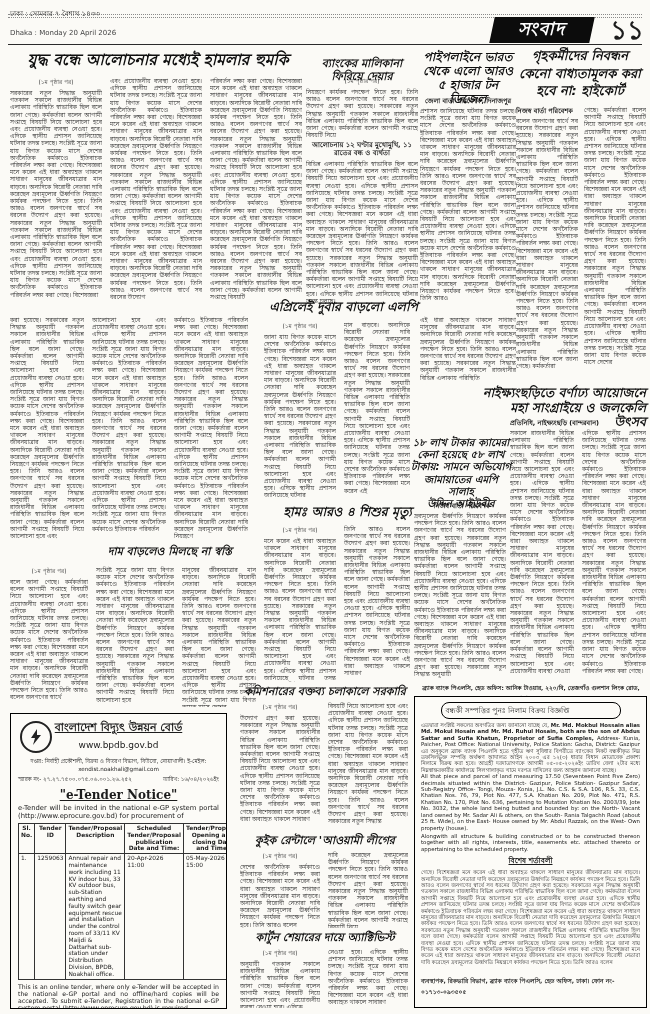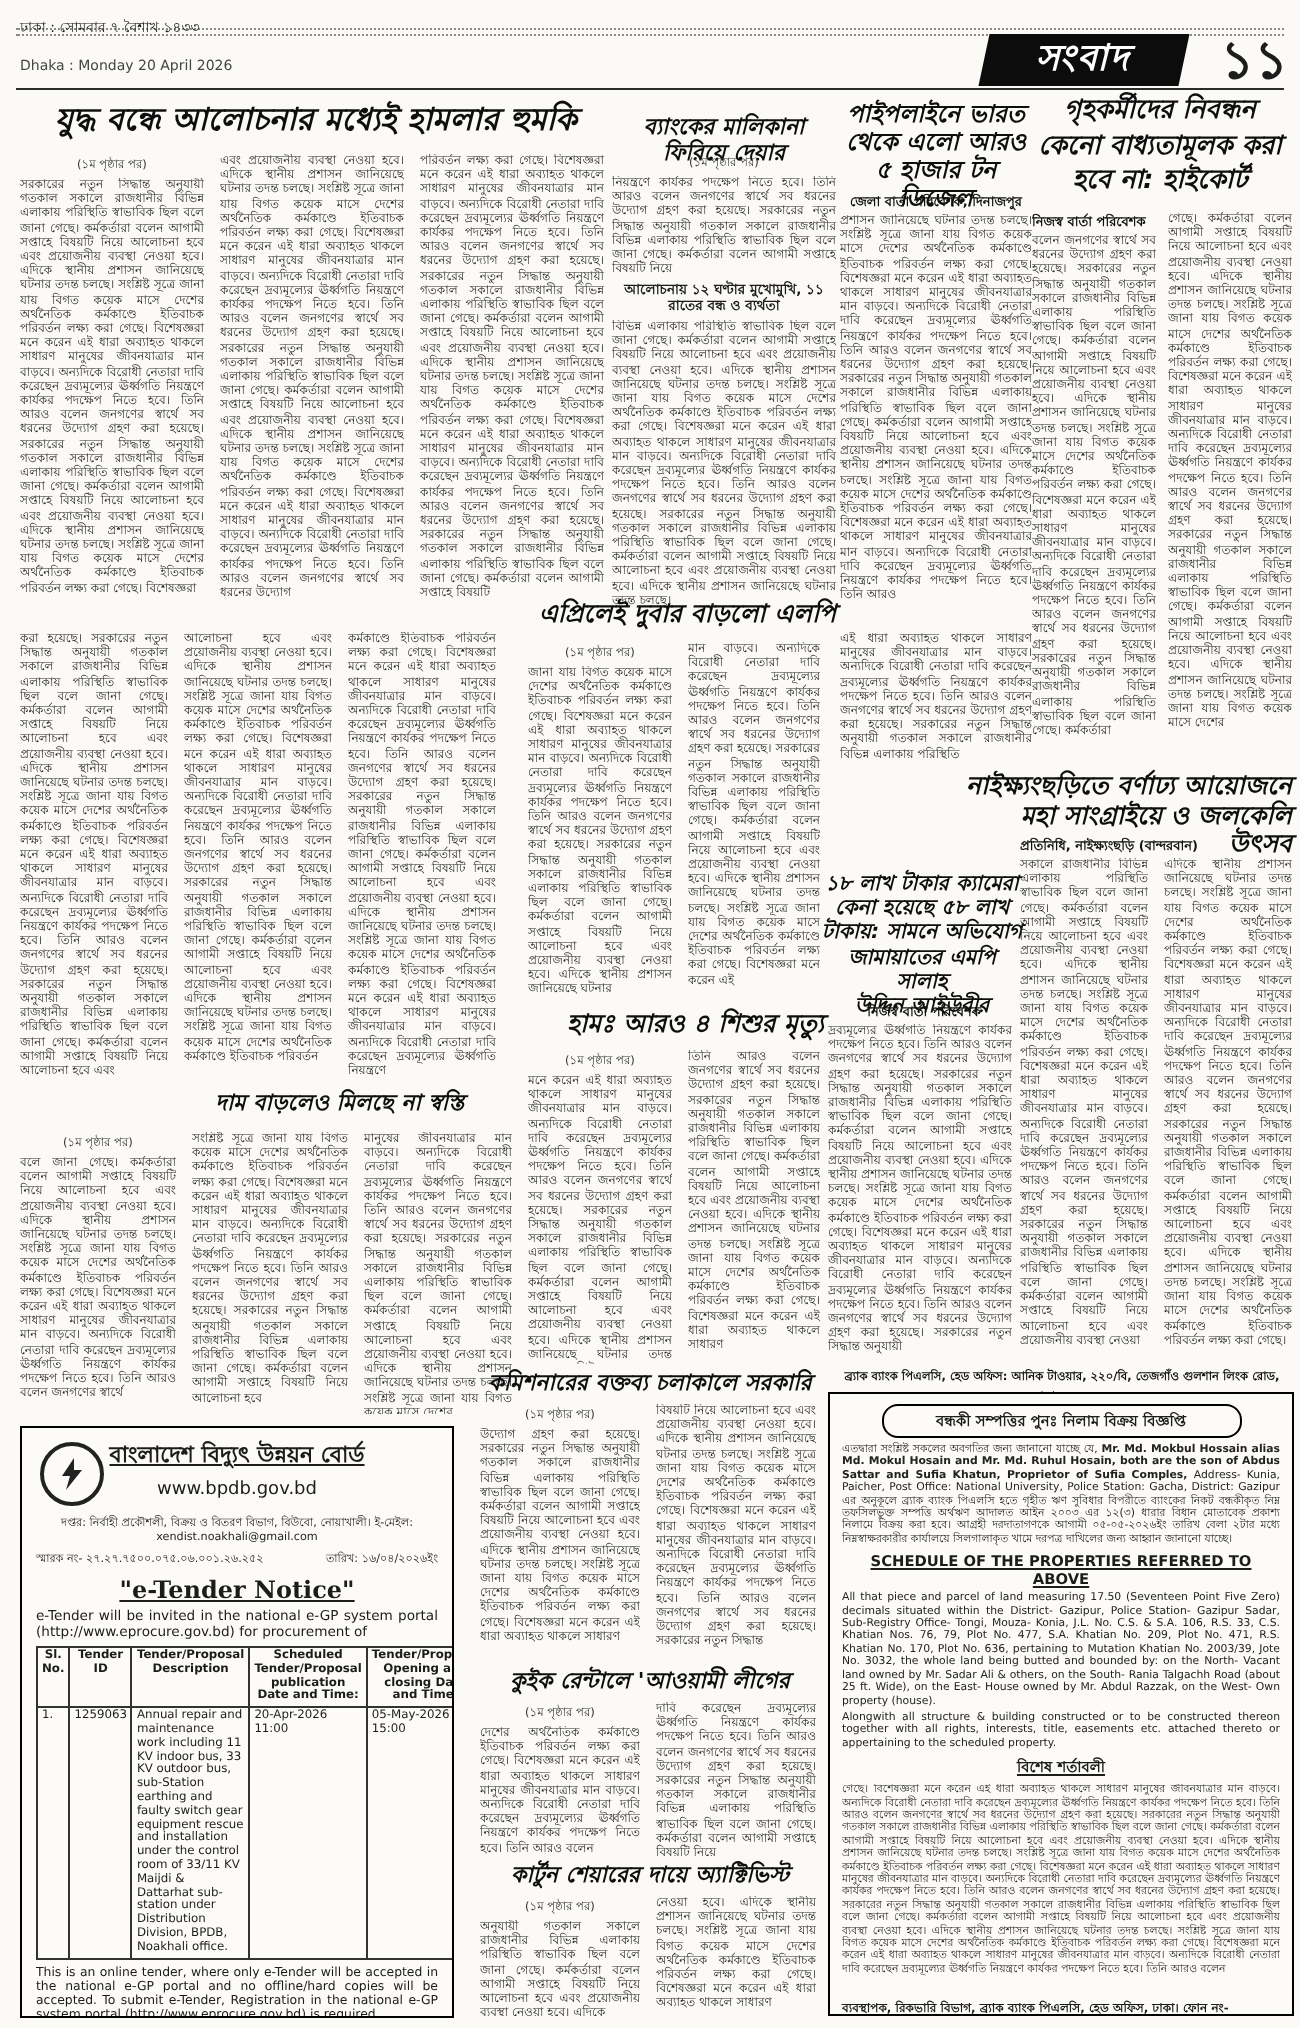--- a/index.html
+++ b/index.html
@@ -47,21 +47,21 @@
            text-decoration:underline;margin:4px 0 2px;}
   .t-intro{font-size:6.8px;line-height:8px;text-align:justify;}
   table.tt{width:100%;border-collapse:collapse;margin-top:3px;font-size:5.9px;line-height:6.8px;}
   table.tt th,table.tt td{border:0.8px solid #333;padding:1px 2px;vertical-align:top;text-align:left;}
   table.tt th{font-weight:bold;text-align:center;}
   .t-note{font-size:6.2px;line-height:7.2px;text-align:justify;margin-top:3px;}
   
   .a-above{font-size:5.8px;font-weight:bold;text-align:center;color:#111;}
   .auction-in{padding:4px 6px;}
   .a-pill{display:block;width:170px;margin:1px auto 3px;border:1.2px solid #000;border-radius:8px;
-          font-weight:bold;font-size:7.4px;text-align:center;padding:1.5px 4px;}
+          font-weight:normal;font-size:7.4px;padding:1.5px 4px;}
   .a-body{font-size:5.4px;line-height:6.4px;text-align:justify;color:#222;overflow-wrap:anywhere;}
   .a-title{font-weight:bold;font-size:7.4px;text-align:center;text-decoration:underline;margin:3px 0 2px;}
   .a-signoff{font-size:6px;font-weight:bold;margin-top:3px;}
   .b{font-weight:bold;}
 </style>
 </head>
 <body>
 
 <div id="page">
 
@@ -261,21 +261,20 @@
   </div>
 
   <div class="abs a-above" style="left:416px;top:683px;width:230px;">ব্র্যাক ব্যাংক পিএলসি, হেড অফিস: আনিক টাওয়ার, ২২০/বি, তেজগাঁও গুলশান লিংক রোড, ঢাকা-১২০৮</div>
 
   <div class="abs nbox" style="left:414px;top:696px;width:233px;height:312px;">
     <div class="auction-in">
       <span class="a-pill">বন্ধকী সম্পত্তির পুনঃ নিলাম বিক্রয় বিজ্ঞপ্তি</span>
       <div class="a-body">
         <span>এতদ্বারা সংশ্লিষ্ট সকলের অবগতির জন্য জানানো যাচ্ছে যে, </span><span class="b">Mr. Md. Mokbul Hossain alias Md. Mokul Hosain and Mr. Md. Ruhul Hosain, both are the son of Abdus Sattar and Sufia Khatun, Proprietor of Sufia Comples, </span><span>Address- Kunia, Paicher, Post Office: National University, Police Station: Gacha, District: Gazipur </span><span>এর অনুকূলে ব্র্যাক ব্যাংক পিএলসি হতে গৃহীত ঋণ সুবিধার বিপরীতে ব্যাংকের নিকট বন্ধকীকৃত নিম্ন তফসিলভুক্ত সম্পত্তি অর্থঋণ আদালত আইন ২০০৩ এর ১২(৩) ধারার বিধান মোতাবেক প্রকাশ্য নিলামে বিক্রয় করা হবে। আগ্রহী দরদাতাগণকে আগামী ০৫-০৫-২০২৬ইং তারিখ বেলা ২টার মধ্যে নিম্নস্বাক্ষরকারীর কার্যালয়ে সিলগালাকৃত খামে দরপত্র দাখিলের জন্য আহ্বান জানানো যাচ্ছে।</span>
       </div>
-      <div class="a-title">SCHEDULE OF THE PROPERTIES REFERRED TO ABOVE</div>
       <div class="a-body">All that piece and parcel of land measuring 17.50 (Seventeen Point Five Zero) decimals situated within the District- Gazipur, Police Station- Gazipur Sadar, Sub-Registry Office- Tongi, Mouza- Konia, J.L. No. C.S. &amp; S.A. 106, R.S. 33, C.S. Khatian Nos. 76, 79, Plot No. 477, S.A. Khatian No. 209, Plot No. 471, R.S. Khatian No. 170, Plot No. 636, pertaining to Mutation Khatian No. 2003/39, Jote No. 3032, the whole land being butted and bounded by: on the North- Vacant land owned by Mr. Sadar Ali &amp; others, on the South- Rania Talgachh Road (about 25 ft. Wide), on the East- House owned by Mr. Abdul Razzak, on the West- Own property (house).</div>
       <div class="a-body" style="margin-top:2px;">Alongwith all structure &amp; building constructed or to be constructed thereon together with all rights, interests, title, easements etc. attached thereto or appertaining to the scheduled property.</div>
       <div class="a-title">বিশেষ শর্তাবলী</div>
       <div class="greek g54 gfix" style="height:104px;">গেছে। বিশেষজ্ঞরা মনে করেন এই ধারা অব্যাহত থাকলে সাধারণ মানুষের জীবনযাত্রার মান বাড়বে। অন্যদিকে বিরোধী নেতারা দাবি করেছেন দ্রব্যমূল্যের ঊর্ধ্বগতি নিয়ন্ত্রণে কার্যকর পদক্ষেপ নিতে হবে। তিনি আরও বলেন জনগণের স্বার্থে সব ধরনের উদ্যোগ গ্রহণ করা হয়েছে। সরকারের নতুন সিদ্ধান্ত অনুযায়ী গতকাল সকালে রাজধানীর বিভিন্ন এলাকায় পরিস্থিতি স্বাভাবিক ছিল বলে জানা গেছে। কর্মকর্তারা বলেন আগামী সপ্তাহে বিষয়টি নিয়ে আলোচনা হবে এবং প্রয়োজনীয় ব্যবস্থা নেওয়া হবে। এদিকে স্থানীয় প্রশাসন জানিয়েছে ঘটনার তদন্ত চলছে। সংশ্লিষ্ট সূত্রে জানা যায় বিগত কয়েক মাসে দেশের অর্থনৈতিক কর্মকাণ্ডে ইতিবাচক পরিবর্তন লক্ষ্য করা গেছে। বিশেষজ্ঞরা মনে করেন এই ধারা অব্যাহত থাকলে সাধারণ মানুষের জীবনযাত্রার মান বাড়বে। অন্যদিকে বিরোধী নেতারা দাবি করেছেন দ্রব্যমূল্যের ঊর্ধ্বগতি নিয়ন্ত্রণে কার্যকর পদক্ষেপ নিতে হবে। তিনি আরও বলেন জনগণের স্বার্থে সব ধরনের উদ্যোগ গ্রহণ করা হয়েছে। সরকারের নতুন সিদ্ধান্ত অনুযায়ী গতকাল সকালে রাজধানীর বিভিন্ন এলাকায় পরিস্থিতি স্বাভাবিক ছিল বলে জানা গেছে। কর্মকর্তারা বলেন আগামী সপ্তাহে বিষয়টি নিয়ে আলোচনা হবে এবং প্রয়োজনীয় ব্যবস্থা নেওয়া হবে। এদিকে স্থানীয় প্রশাসন জানিয়েছে ঘটনার তদন্ত চলছে। সংশ্লিষ্ট সূত্রে জানা যায় বিগত কয়েক মাসে দেশের অর্থনৈতিক কর্মকাণ্ডে ইতিবাচক পরিবর্তন লক্ষ্য করা গেছে। বিশেষজ্ঞরা মনে করেন এই ধারা অব্যাহত থাকলে সাধারণ মানুষের জীবনযাত্রার মান বাড়বে। অন্যদিকে বিরোধী নেতারা দাবি করেছেন দ্রব্যমূল্যের ঊর্ধ্বগতি নিয়ন্ত্রণে কার্যকর পদক্ষেপ নিতে হবে। তিনি আরও বলেন</div>
       <div class="a-signoff">ব্যবস্থাপক, রিকভারি বিভাগ, ব্র্যাক ব্যাংক পিএলসি, হেড অফিস, ঢাকা। ফোন নং- ০১৭১৩-০৯৩৫০৫</div>
     </div>
   </div>
 
 </div>
 

